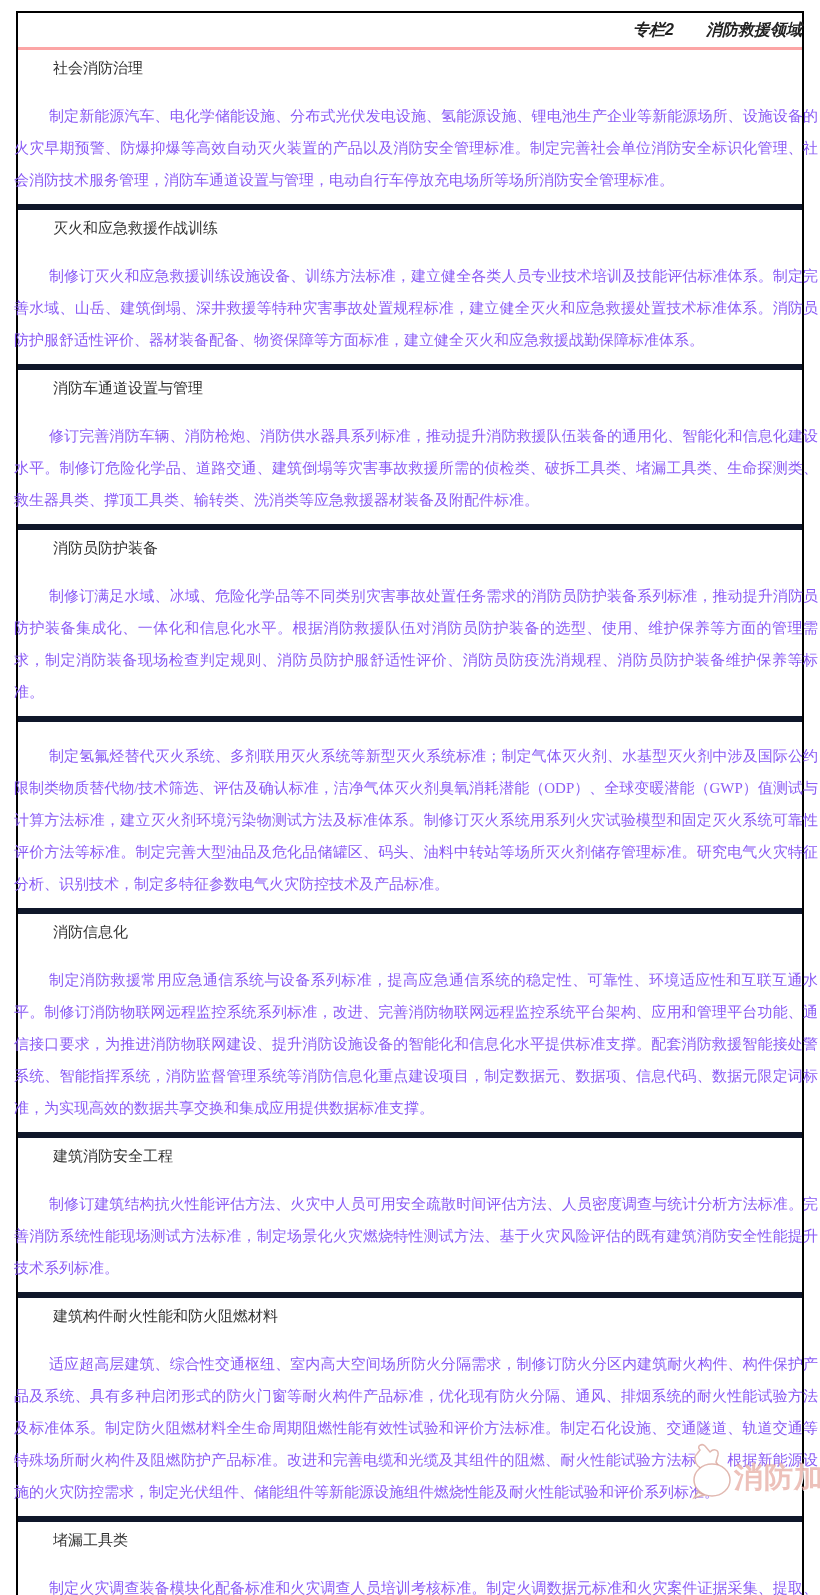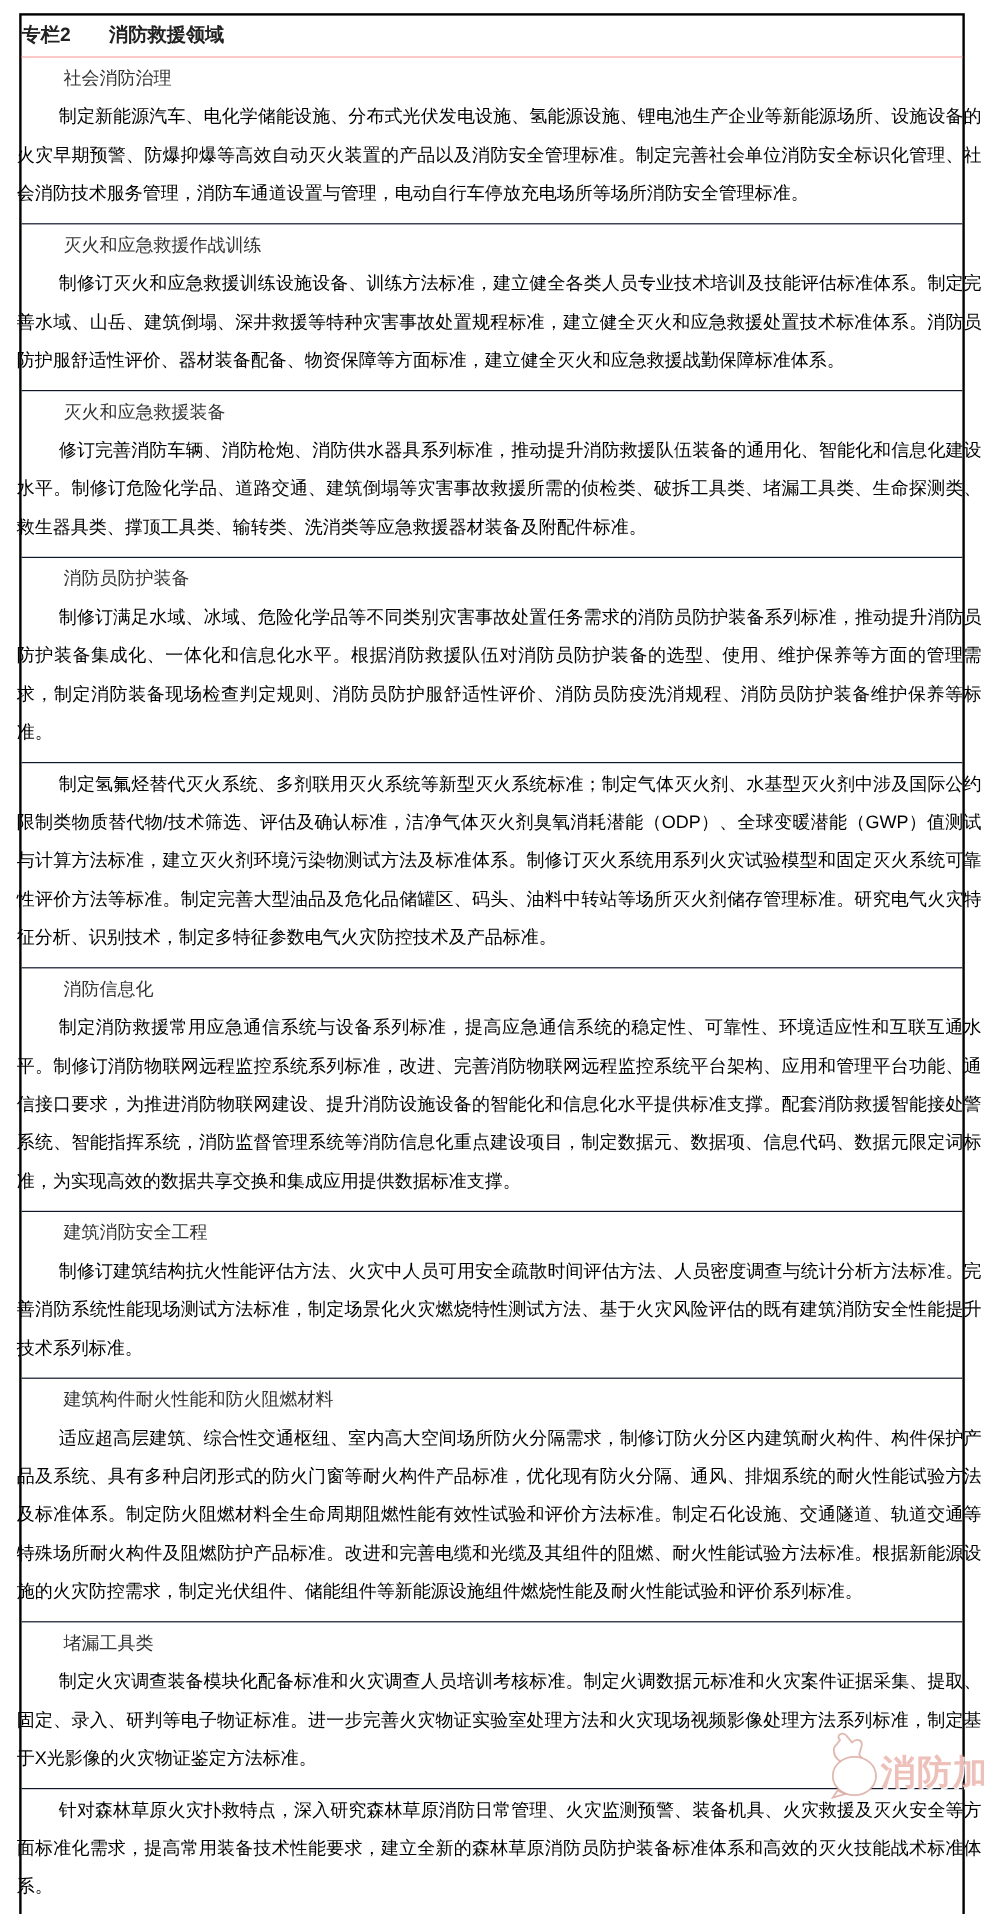--- a/index.html
+++ b/index.html
@@ -18,49 +18,51 @@
   .panel {
     position: absolute;
     left: 16px;
     top: 11px;
     width: 788px;
     border: 2px solid #000000;
     box-sizing: border-box;
     background: #ffffff;
   }
   .title-row {
-    border-bottom: 1px solid #fca5a5;
-    text-align: left;
+    border-bottom: 3px solid #fca5a5;
+    text-align: right;
     font-size: 16px;
     font-weight: bold;
     color: #222222;
     line-height: 32px;
     padding: 1px 0;
     white-space: pre;
+    font-style: italic;
   }
   .section {
-    border-bottom: 1px solid #0f172a;
+    border-bottom: 6px solid #0f172a;
     padding: 2px 0 8px 0;
   }
   .section:last-child {
     border-bottom: none;
   }
   .sec-heading {
     font-size: 15px;
     line-height: 32px;
     padding-left: 35px;
     color: #333333;
   }
   .sec-body {
-    margin: 0 -16px 0 -4px;   
+    margin: 16px -16px 0 -4px;   
     font-size: 15px;
     line-height: 32px;
     text-indent: 35px;
     text-align: justify;
-    color: #000000;
+    color: #8b5cf6;
+    font-family: Liberation Serif, serif;
   }
   .watermark {
     position: absolute;
     left: 686px;
     top: 1442px;
     width: 134px;
     height: 62px;
     z-index: 5;
     pointer-events: none;
   }
@@ -92,21 +94,21 @@
     <div class="sec-heading">社会消防治理</div>
     <p class="sec-body">制定新能源汽车、电化学储能设施、分布式光伏发电设施、氢能源设施、锂电池生产企业等新能源场所、设施设备的火灾早期预警、防爆抑爆等高效自动灭火装置的产品以及消防安全管理标准。制定完善社会单位消防安全标识化管理、社会消防技术服务管理，消防车通道设置与管理，电动自行车停放充电场所等场所消防安全管理标准。</p>
   </div>
 
   <div class="section">
     <div class="sec-heading">灭火和应急救援作战训练</div>
     <p class="sec-body">制修订灭火和应急救援训练设施设备、训练方法标准，建立健全各类人员专业技术培训及技能评估标准体系。制定完善水域、山岳、建筑倒塌、深井救援等特种灾害事故处置规程标准，建立健全灭火和应急救援处置技术标准体系。消防员防护服舒适性评价、器材装备配备、物资保障等方面标准，建立健全灭火和应急救援战勤保障标准体系。</p>
   </div>
 
   <div class="section">
-    <div class="sec-heading">灭火和应急救援装备</div>
+    <div class="sec-heading">消防车通道设置与管理</div>
     <p class="sec-body">修订完善消防车辆、消防枪炮、消防供水器具系列标准，推动提升消防救援队伍装备的通用化、智能化和信息化建设水平。制修订危险化学品、道路交通、建筑倒塌等灾害事故救援所需的侦检类、破拆工具类、堵漏工具类、生命探测类、救生器具类、撑顶工具类、输转类、洗消类等应急救援器材装备及附配件标准。</p>
   </div>
 
   <div class="section">
     <div class="sec-heading">消防员防护装备</div>
     <p class="sec-body">制修订满足水域、冰域、危险化学品等不同类别灾害事故处置任务需求的消防员防护装备系列标准，推动提升消防员防护装备集成化、一体化和信息化水平。根据消防救援队伍对消防员防护装备的选型、使用、维护保养等方面的管理需求，制定消防装备现场检查判定规则、消防员防护服舒适性评价、消防员防疫洗消规程、消防员防护装备维护保养等标准。</p>
   </div>
 
   <div class="section">
     <p class="sec-body">制定氢氟烃替代灭火系统、多剂联用灭火系统等新型灭火系统标准；制定气体灭火剂、水基型灭火剂中涉及国际公约限制类物质替代物/技术筛选、评估及确认标准，洁净气体灭火剂臭氧消耗潜能（ODP）、全球变暖潜能（GWP）值测试与计算方法标准，建立灭火剂环境污染物测试方法及标准体系。制修订灭火系统用系列火灾试验模型和固定灭火系统可靠性评价方法等标准。制定完善大型油品及危化品储罐区、码头、油料中转站等场所灭火剂储存管理标准。研究电气火灾特征分析、识别技术，制定多特征参数电气火灾防控技术及产品标准。</p>

